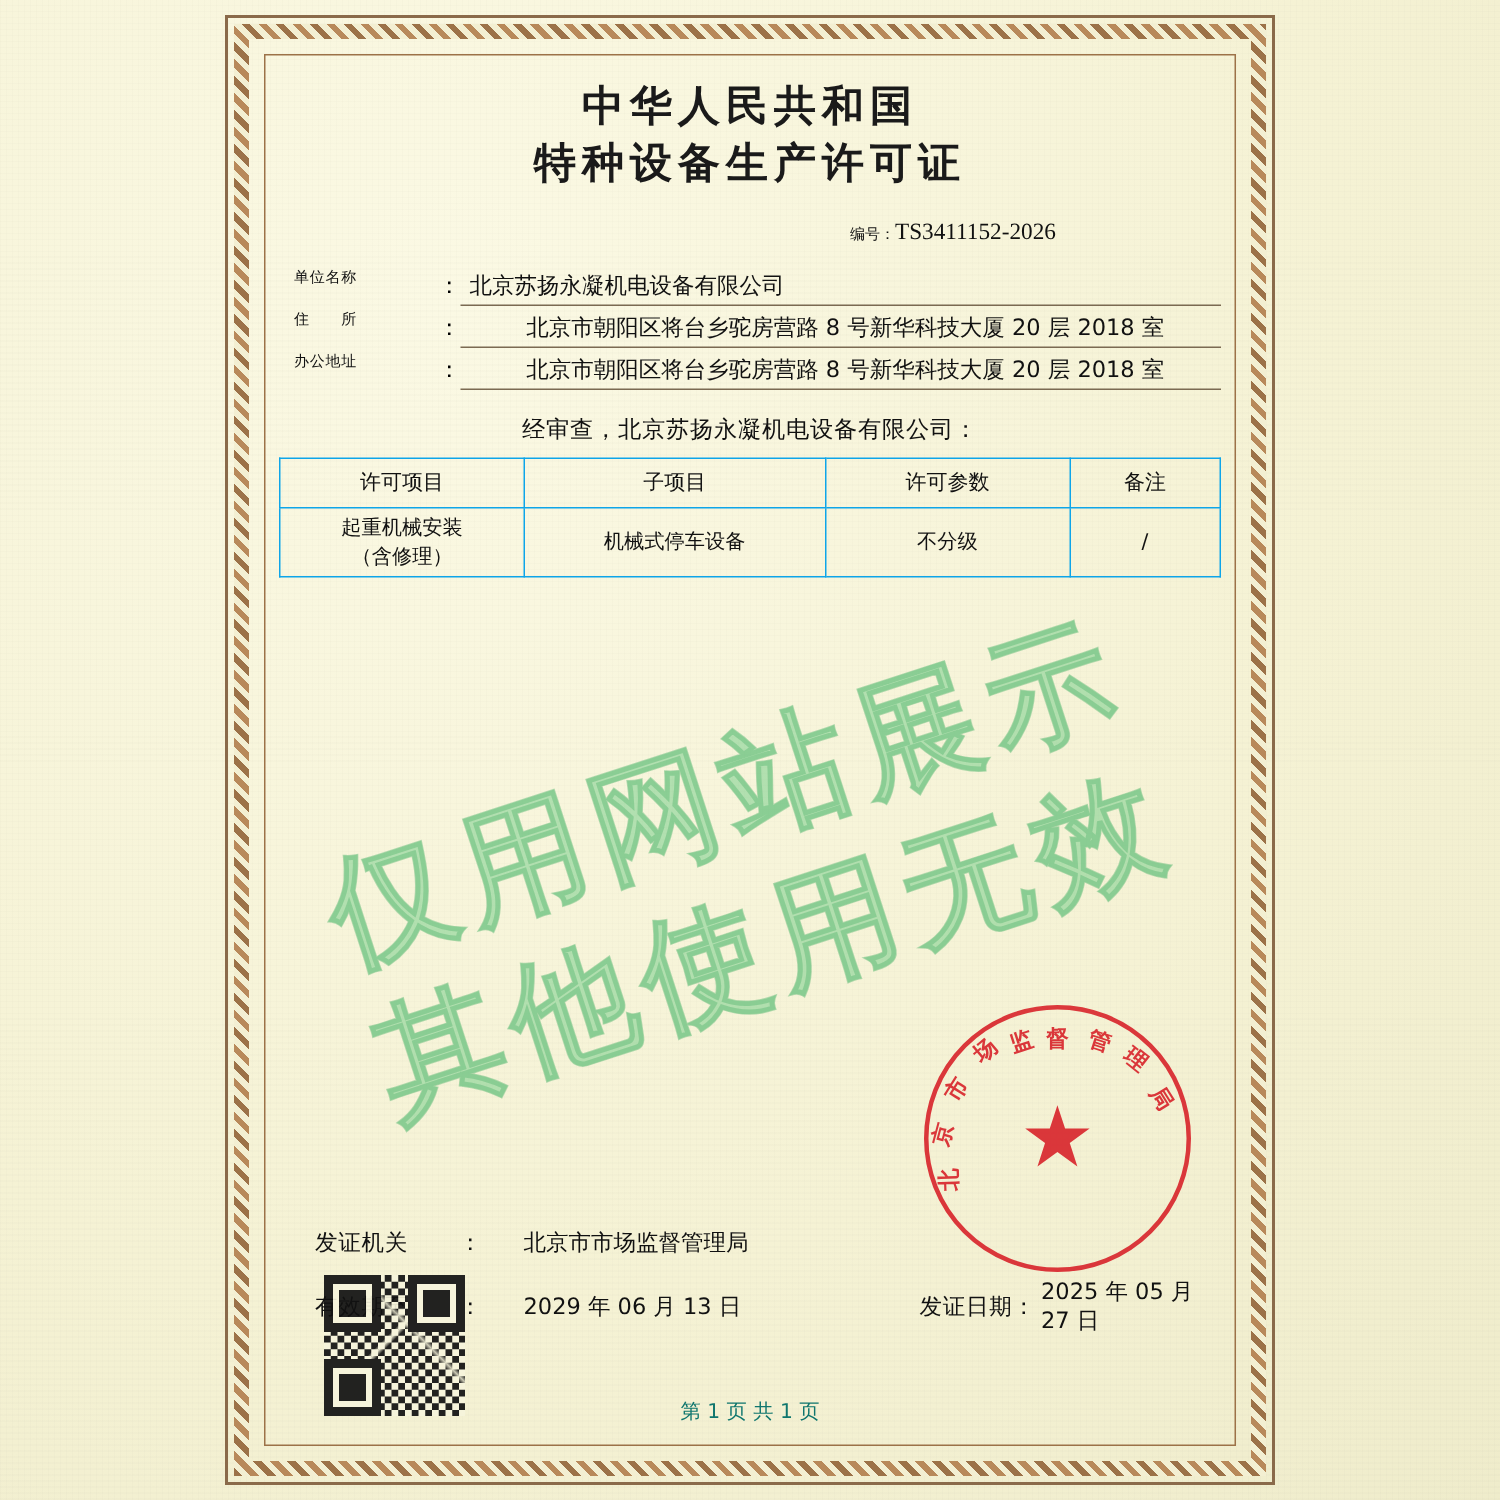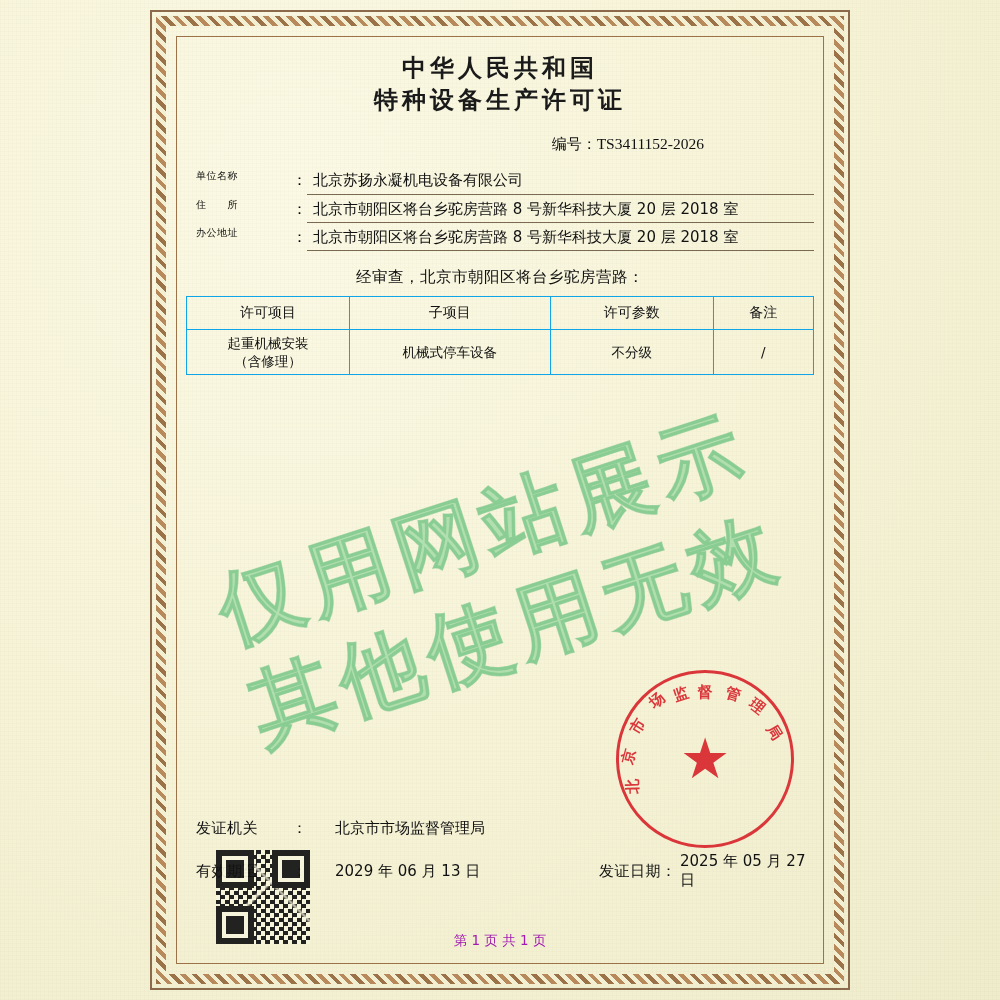--- a/index.html
+++ b/index.html
@@ -51,21 +51,21 @@
     position: absolute;
     left: 186px; top: 44px; right: 186px; bottom: 44px;
   }
   .title-block {
     text-align: center;
     margin-top: 8px;
   }
   .title-cn {
     font-family: "DejaVu Sans", sans-serif;
     font-weight: bold;
-    font-size: 24px;
+    font-size: 28px;
     letter-spacing: 4px;
     color: #1a1a1a;
     line-height: 1.35;
   }
   .title-en {
     font-family: "Liberation Serif", serif;
     font-size: 19px;
     color: #1a1a1a;
     line-height: 1.45;
     margin-top: 10px;
@@ -73,21 +73,21 @@
   .serial-row {
     margin-top: 18px;
     text-align: right;
     padding-right: 110px;
     font-size: 15.5px;
     font-family: "Liberation Serif", serif;
     color: #111;
   }
   .serial-row .label {
     font-family: "DejaVu Sans", sans-serif;
-    font-size: 15px;
+    font-size: 10px;
   }
   .fields {
     margin-top: 14px;
     padding-left: 10px;
   }
   .field-row {
     display: flex;
     align-items: flex-start;
     margin-bottom: 2px;
   }
@@ -109,20 +109,21 @@
     font-size: 15px;
     color: #111;
     line-height: 1.65;
     border-bottom: 1px solid #7b6a52;
     padding-left: 6px;
     padding-bottom: 1px;
     min-height: 22px;
   }
   .field-value.two-line {
     line-height: 1.6;
+    text-align: center;
   }
   .statement {
     margin-top: 16px;
     text-align: center;
     font-size: 15.5px;
     color: #111;
     letter-spacing: 0.5px;
   }
   table.lic {
     margin-top: 8px;
@@ -158,21 +159,21 @@
     font-weight: bold;
     font-size: 84px;
     letter-spacing: 8px;
     color: rgba(120, 205, 140, 0.55);
     line-height: 1.25;
     -webkit-text-stroke: 1px rgba(90, 185, 115, 0.45);
   }
   
   .footer-block {
     position: absolute;
-    left: 10px; right: 4px;
+    left: 24px; right: 4px;
     bottom: 52px;
   }
   .footer-row {
     display: flex;
     align-items: center;
     font-size: 15px;
     color: #111;
     margin-bottom: 14px;
   }
   .footer-row .lbl { flex: 0 0 96px; letter-spacing: 0.5px; }
@@ -249,21 +250,21 @@
     position: absolute;
     inset: 4px;
     background: #111;
   }
   .page-num {
     position: absolute;
     left: 0; right: 0;
     bottom: 6px;
     text-align: center;
     font-size: 13.5px;
-    color: #a21caf;
+    color: #0f766e;
   }
 </style>
 </head>
 <body>
 
 <div id="page">
   <div id="paper-texture"></div>
 
   <div class="border-outer"></div>
   <div class="border-fret"></div>
@@ -291,21 +292,21 @@
         <div class="field-colon">：</div>
         <div class="field-value two-line">北京市朝阳区将台乡驼房营路 8 号新华科技大厦 20 层 2018 室</div>
       </div>
       <div class="field-row">
         <div class="field-label">办公地址</div>
         <div class="field-colon">：</div>
         <div class="field-value two-line">北京市朝阳区将台乡驼房营路 8 号新华科技大厦 20 层 2018 室</div>
       </div>
     </div>
 
-    <div class="statement">经审查，北京市朝阳区将台乡驼房营路：</div>
+    <div class="statement">经审查，北京苏扬永凝机电设备有限公司：</div>
 
     <table class="lic">
       <thead>
         <tr>
           <th class="col1">许可项目</th>
           <th class="col2">子项目</th>
           <th class="col3">许可参数</th>
           <th class="col4">备注</th>
         </tr>
       </thead>

